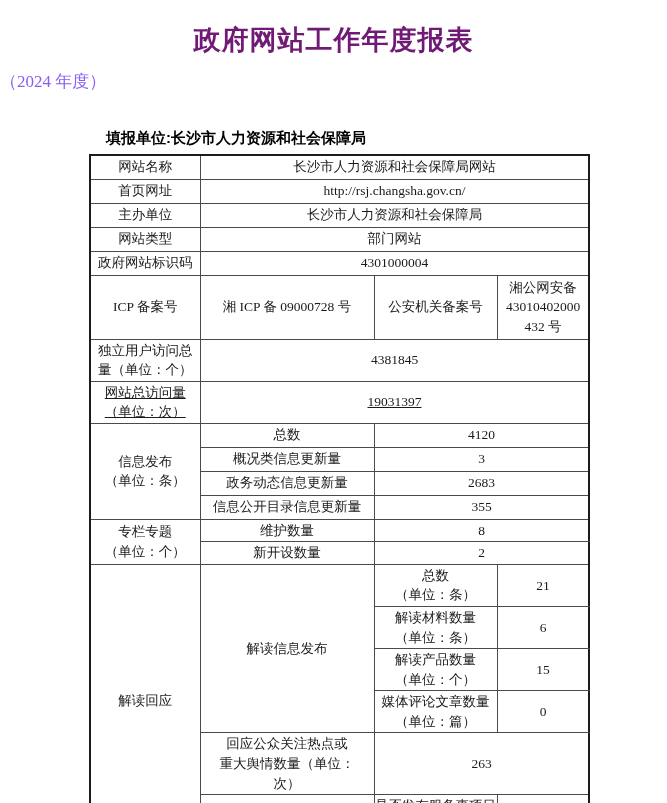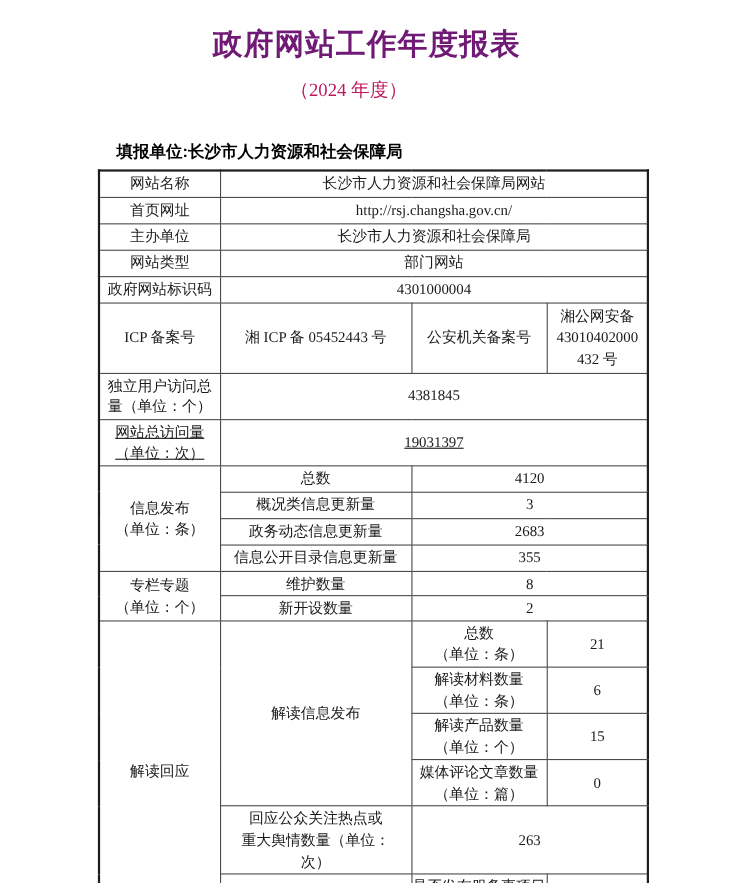--- a/index.html
+++ b/index.html
@@ -15,23 +15,22 @@
     position: absolute; top: 22px; left: 0; width: 667px;
     text-align: center;
     font-family: "Liberation Sans", sans-serif;
     font-weight: bold;
     font-size: 27px;
     letter-spacing: 1px;
     color: #701a75;
   }
   .doc-subtitle {
     position: absolute; top: 70px; left: 0; width: 634px;
-    text-align: center;
     font-size: 17px;
-    color: #be185d;
+    color: #8b5cf6;
   }
   .unit-line {
     position: absolute; top: 129px; left: 90px; width: 500px;
     font-family: "Liberation Sans", sans-serif;
     font-weight: bold;
     font-size: 15px;
     color: #000;
     margin-left: 16px;
   }
 
@@ -95,21 +94,21 @@
       <td>网站类型</td>
       <td colspan="3">部门网站</td>
     </tr>
     <tr class="h24">
       <td>政府网站标识码</td>
       <td colspan="3">4301000004</td>
     </tr>
 
     <tr class="h64">
       <td>ICP 备案号</td>
-      <td>湘 ICP 备 05452443 号</td>
+      <td>湘 ICP 备 09000728 号</td>
       <td>公安机关备案号</td>
       <td>湘公网安备
 43010402000
 432 号</td>
     </tr>
 
     <tr class="h36">
       <td>独立用户访问总
 量（单位：个）</td>
       <td colspan="3">4381845</td>

